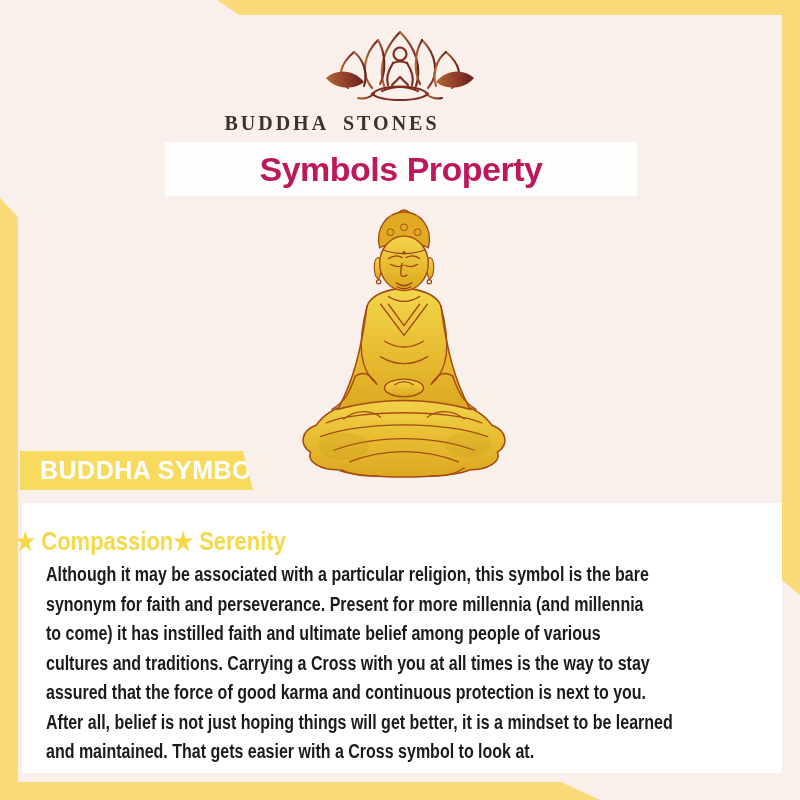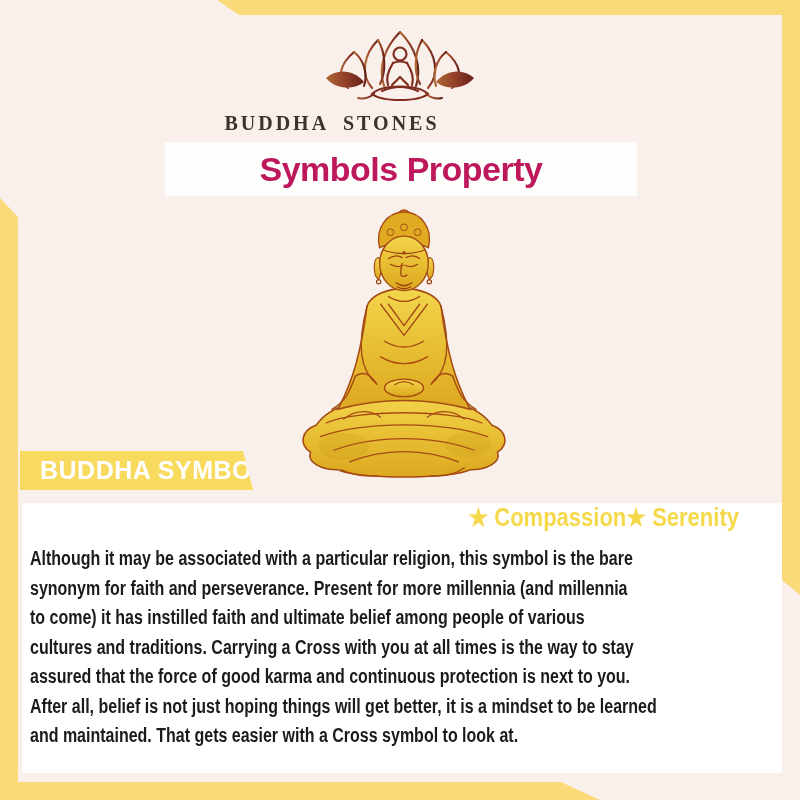--- a/index.html
+++ b/index.html
@@ -36,26 +36,26 @@
   .ribbon{
     position:absolute;left:20px;top:451px;width:233px;height:39px;background:#f8da5e;
     clip-path:polygon(0 0,223px 0,233px 39px,0 39px);
   }
   .ribbon span{
     display:block;padding-left:20px;line-height:39px;color:#ffffff;
     font-size:25px;font-weight:bold;letter-spacing:0.5px;white-space:nowrap;
   }
   
   .panel{position:absolute;left:22px;top:503px;width:760px;height:270px;background:#ffffff;}
-  .tagline{margin-top:0;text-align:right;}
+  .tagline{margin-top:24px;text-align:left;}
   .tagline span{
     display:inline-block;transform:translateX(-25px) scaleX(0.88);
     font-size:25px;font-weight:bold;color:#f6d84b;letter-spacing:0px;white-space:nowrap;
   }
-  .copy{margin-top:12px;padding-left:8px;}
+  .copy{margin-top:4px;padding-left:24px;}
   .copy .line{
     white-space:nowrap;font-size:20px;font-weight:bold;color:#1d1b1a;
     line-height:29.5px;transform:scaleX(0.8);transform-origin:0 50%;
   }
 </style>
 </head>
 <body>
 
 <div class="page">
 

